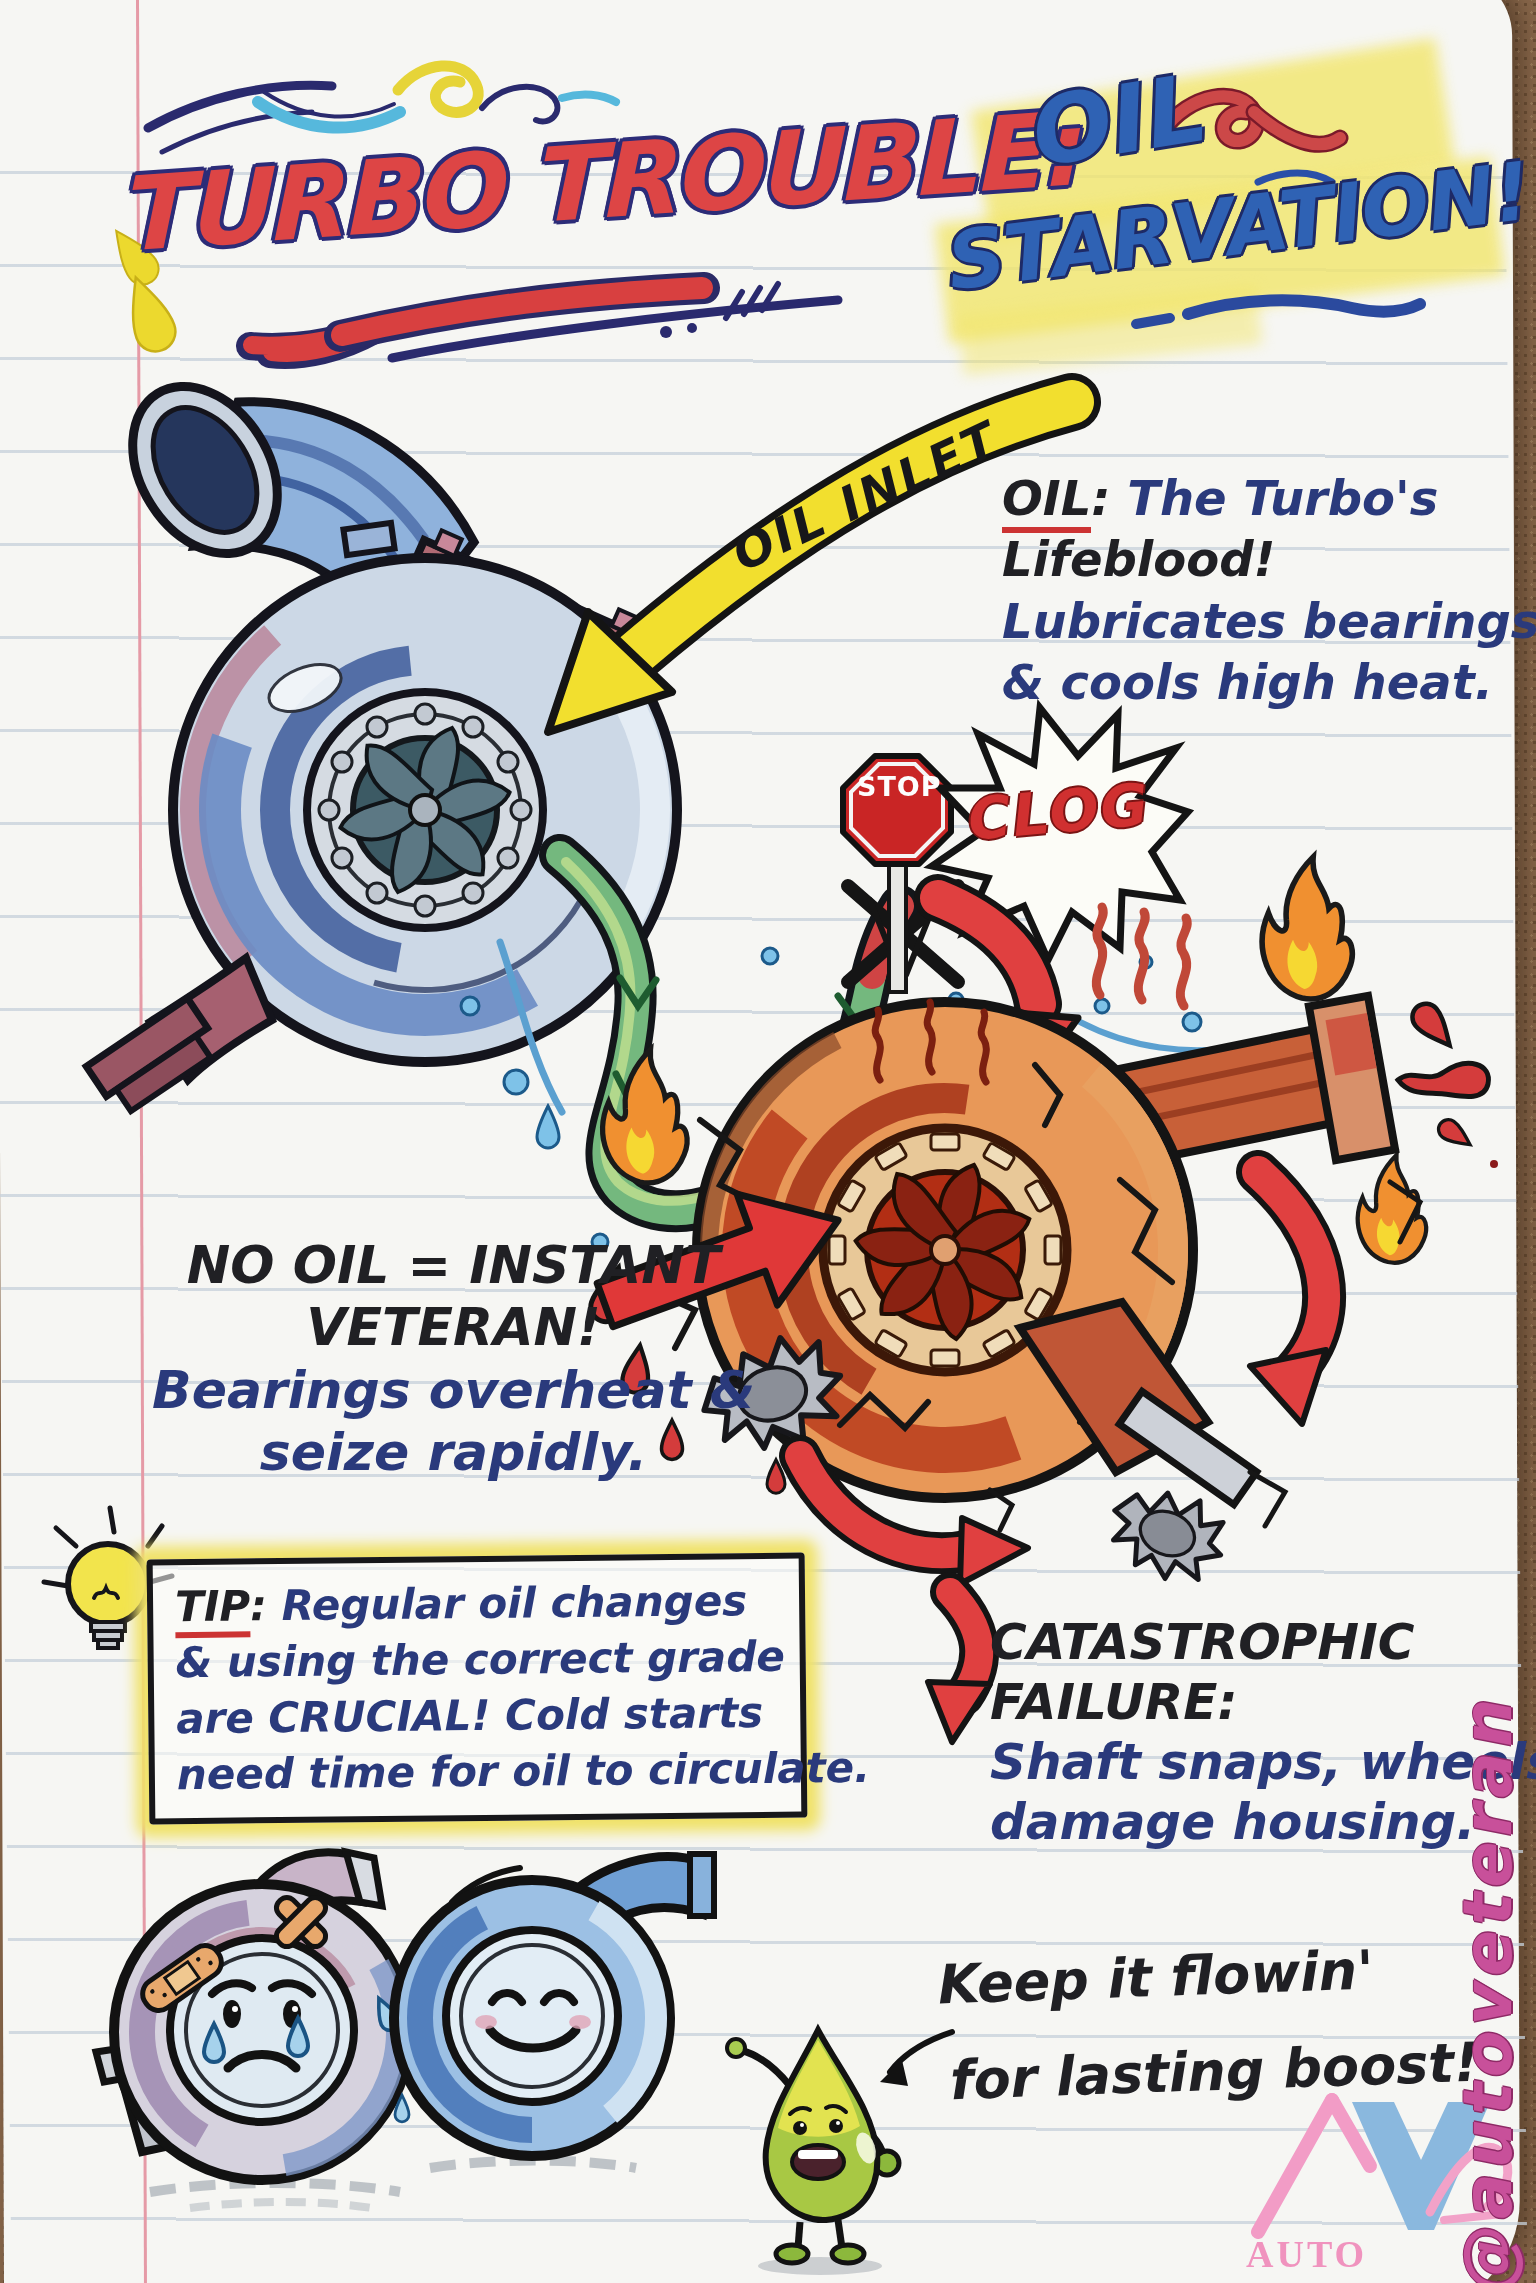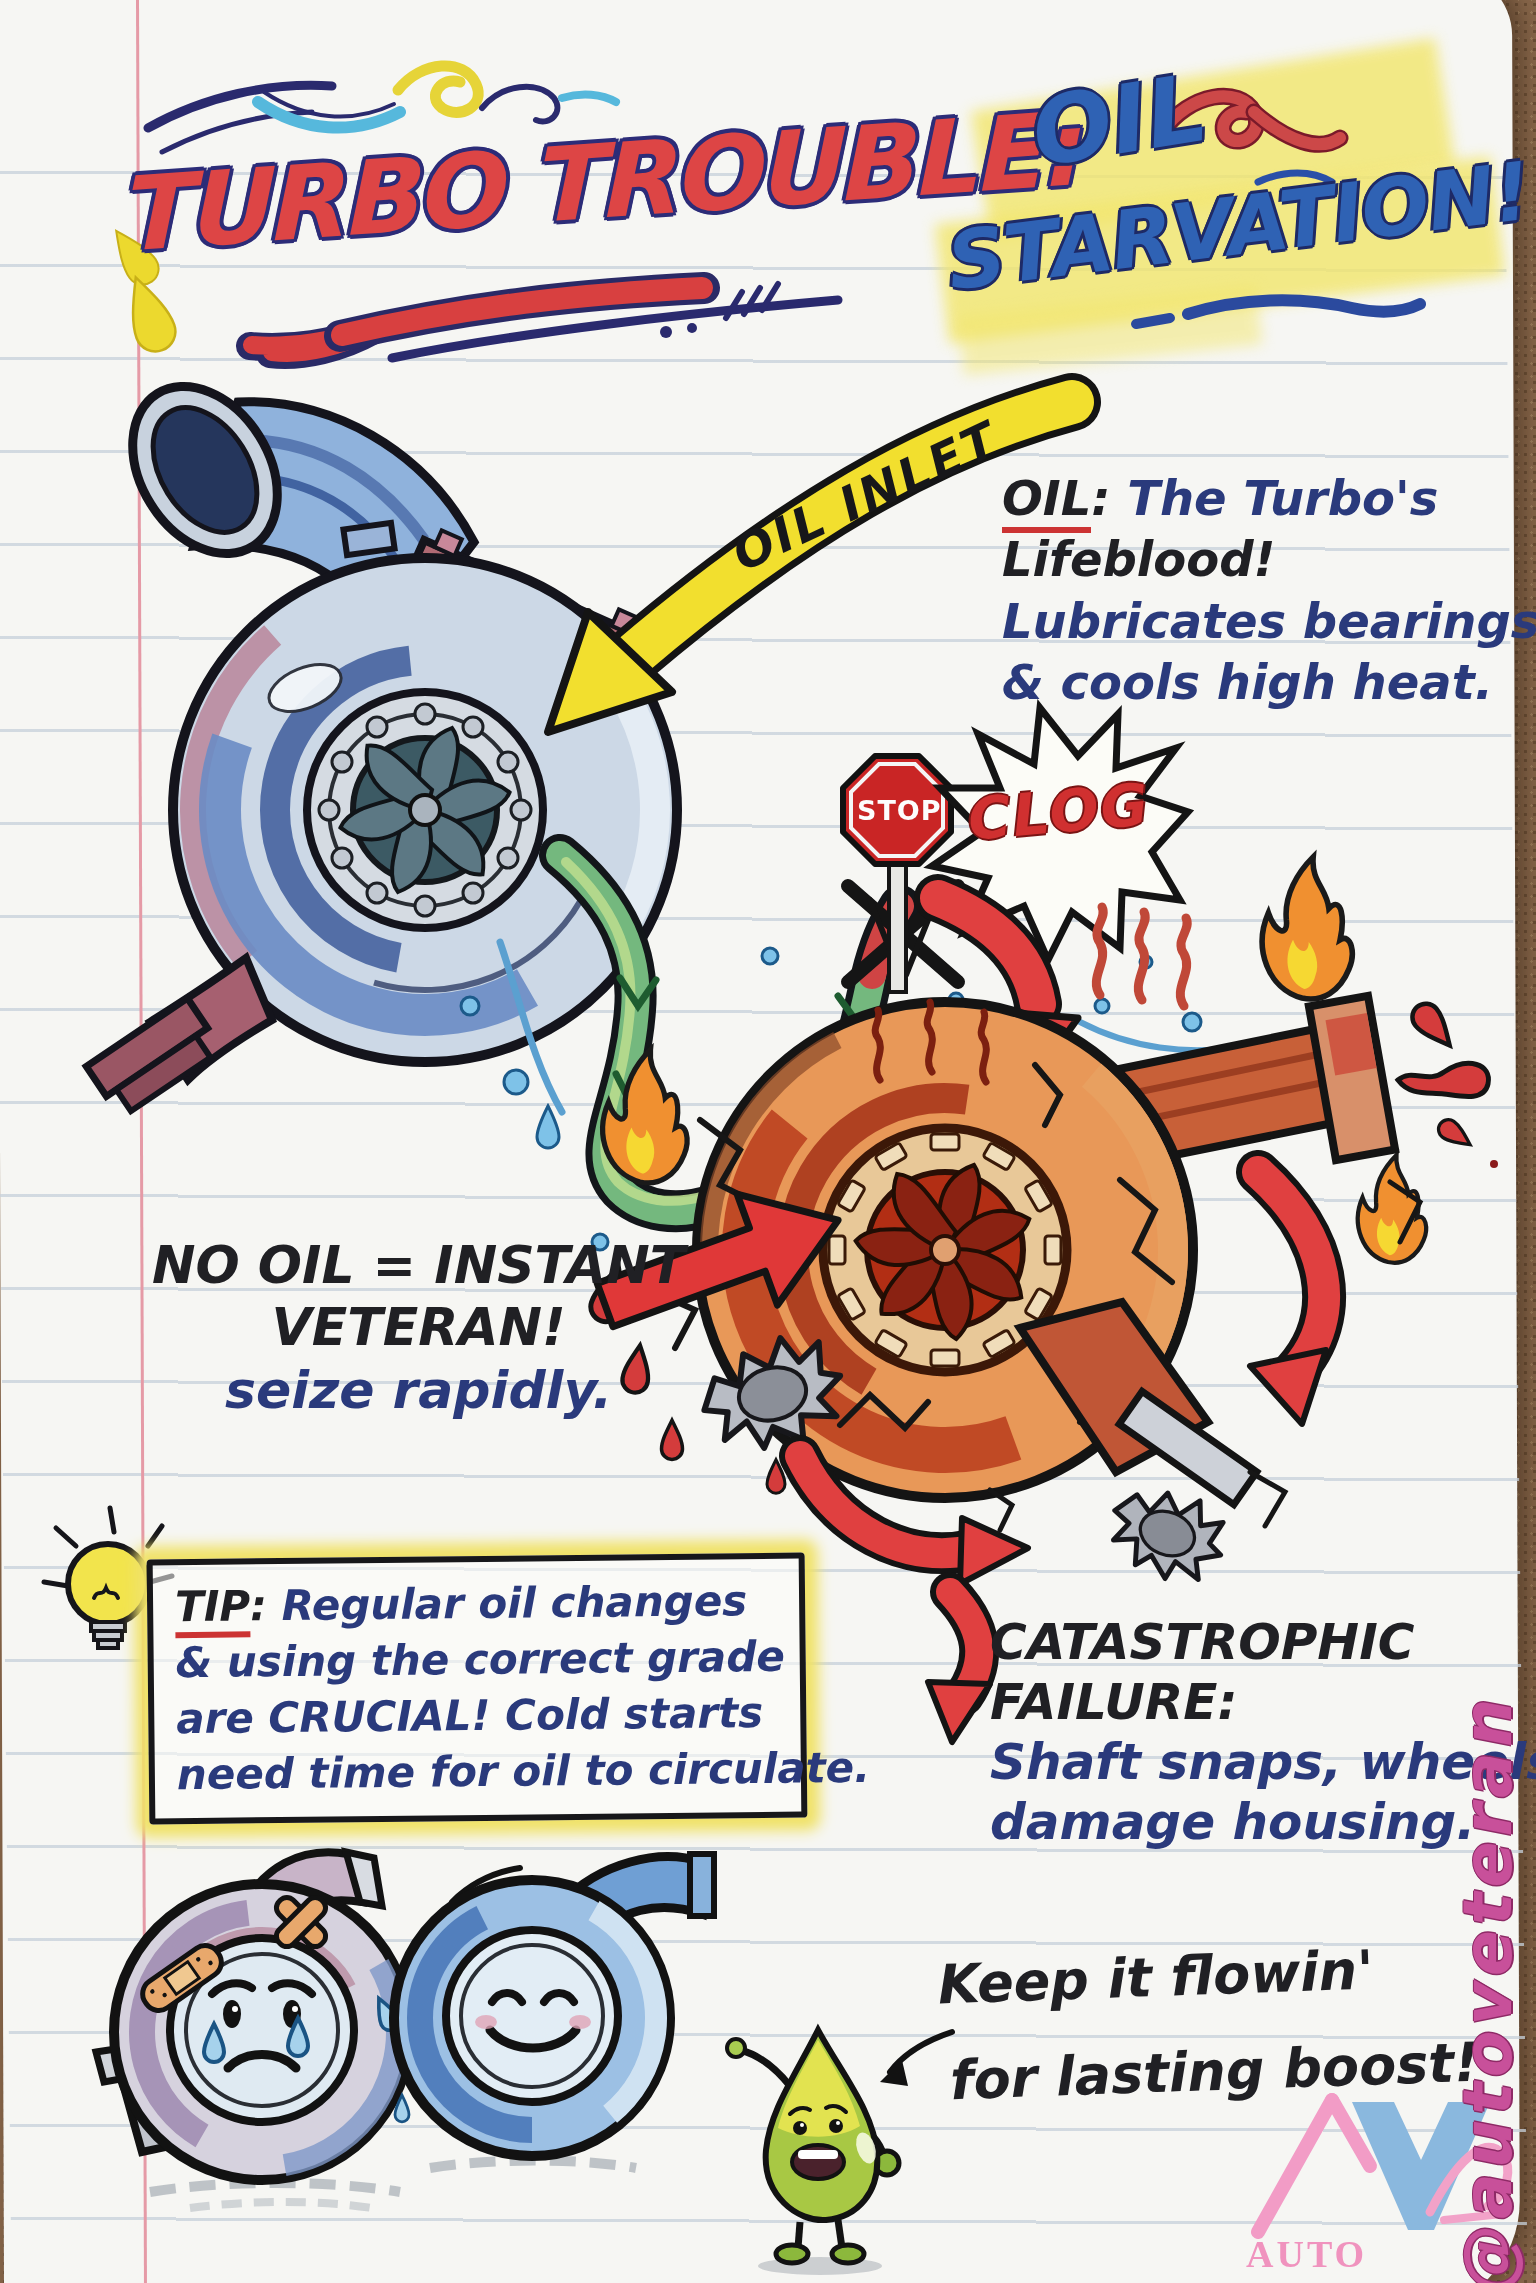--- a/index.html
+++ b/index.html
@@ -21,21 +21,21 @@
   .ink-blue{color:#2a3a7c;font-weight:bold;}
   .title-left{left:126px;top:122px;font-size:102px;font-weight:bold;color:#dd4545;letter-spacing:-3px;
     transform:rotate(-4deg) skewX(-5deg);
     text-shadow:4px 0 0 #2c2c78,-4px 0 0 #2c2c78,0 4px 0 #2c2c78,0 -4px 0 #2c2c78,3px 3px 0 #2c2c78,-3px 3px 0 #2c2c78,3px -3px 0 #2c2c78,-3px -3px 0 #2c2c78;}
   .title-right1{left:1032px;top:66px;font-size:94px;font-weight:bold;color:#2f62b4;transform:rotate(-9deg);
     text-shadow:3px 0 0 #1e2a66,-3px 0 0 #1e2a66,0 3px 0 #1e2a66,0 -3px 0 #1e2a66,2px 2px 0 #1e2a66,-2px -2px 0 #1e2a66;}
   .title-right2{left:946px;top:180px;font-size:80px;font-weight:bold;color:#2f62b4;transform:rotate(-7deg);letter-spacing:-1px;
     text-shadow:3px 0 0 #1e2a66,-3px 0 0 #1e2a66,0 3px 0 #1e2a66,0 -3px 0 #1e2a66,2px 2px 0 #1e2a66,-2px -2px 0 #1e2a66;}
   .hl{background:#f2e66c;filter:blur(7px);opacity:.8;z-index:1;}
   .oil-inlet-label{left:722px;top:468px;font-size:48px;font-weight:bold;color:#17171a;letter-spacing:3px;transform:rotate(-25deg);}
-  .stop-label{left:857px;top:795px;width:80px;text-align:left;font-size:27px;font-weight:bold;font-style:normal;color:#fdfdfd;letter-spacing:1px;z-index:4;}
+  .stop-label{left:857px;top:771px;width:80px;text-align:left;font-size:27px;font-weight:bold;font-style:normal;color:#fdfdfd;letter-spacing:1px;z-index:4;}
   .clog-label{left:968px;top:778px;font-size:58px;font-weight:bold;color:#d03030;transform:rotate(-5deg);letter-spacing:2px;
     text-shadow:2px 0 0 #7a1414,-2px 0 0 #7a1414,0 2px 0 #7a1414,0 -2px 0 #7a1414;z-index:4;}
   .block{line-height:1.28;}
   .oil-block{left:1002px;top:468px;font-size:48px;}
   .friction-block{left:152px;top:1234px;font-size:52px;line-height:1.2;text-align:center;}
   .failure-block{left:990px;top:1612px;font-size:50px;line-height:1.2;}
   .tip-box{left:148px;top:1556px;width:604px;padding:14px 20px 16px 22px;border:6px solid #17171a;border-radius:4px;
     background:rgba(253,253,249,.55);box-shadow:0 0 14px 13px #f0e268;transform:rotate(-0.6deg);font-size:42px;line-height:1.33;z-index:3;}
   .u-red{border-bottom:6px solid #cc3333;padding-bottom:1px;}
   .outro1{left:938px;top:1946px;font-size:54px;transform:rotate(-2deg);}
@@ -452,20 +452,21 @@
   <div class="abs txt block oil-block">
     <div><span class="ink-black u-red">OIL</span><span class="ink-black">:</span><span class="ink-blue"> The Turbo's</span></div>
     <div class="ink-black">Lifeblood!</div>
     <div class="ink-blue">Lubricates bearings</div>
     <div class="ink-blue">&amp; cools high heat.</div>
   </div>
 
   <div class="abs txt block friction-block">
     <div class="ink-black">NO OIL = INSTANT</div>
     <div class="ink-black">VETERAN!</div>
+    <div class="ink-blue">Bearings overheat &amp;</div>
     <div class="ink-blue">seize rapidly.</div>
   </div>
 
   <div class="abs txt tip-box">
     <div><span class="ink-black u-red">TIP</span><span class="ink-black">: </span><span class="ink-blue">Regular oil changes</span></div>
     <div class="ink-blue">&amp; using the correct grade</div>
     <div class="ink-blue">are CRUCIAL! Cold starts</div>
     <div class="ink-blue">need time for oil to circulate.</div>
   </div>
 

